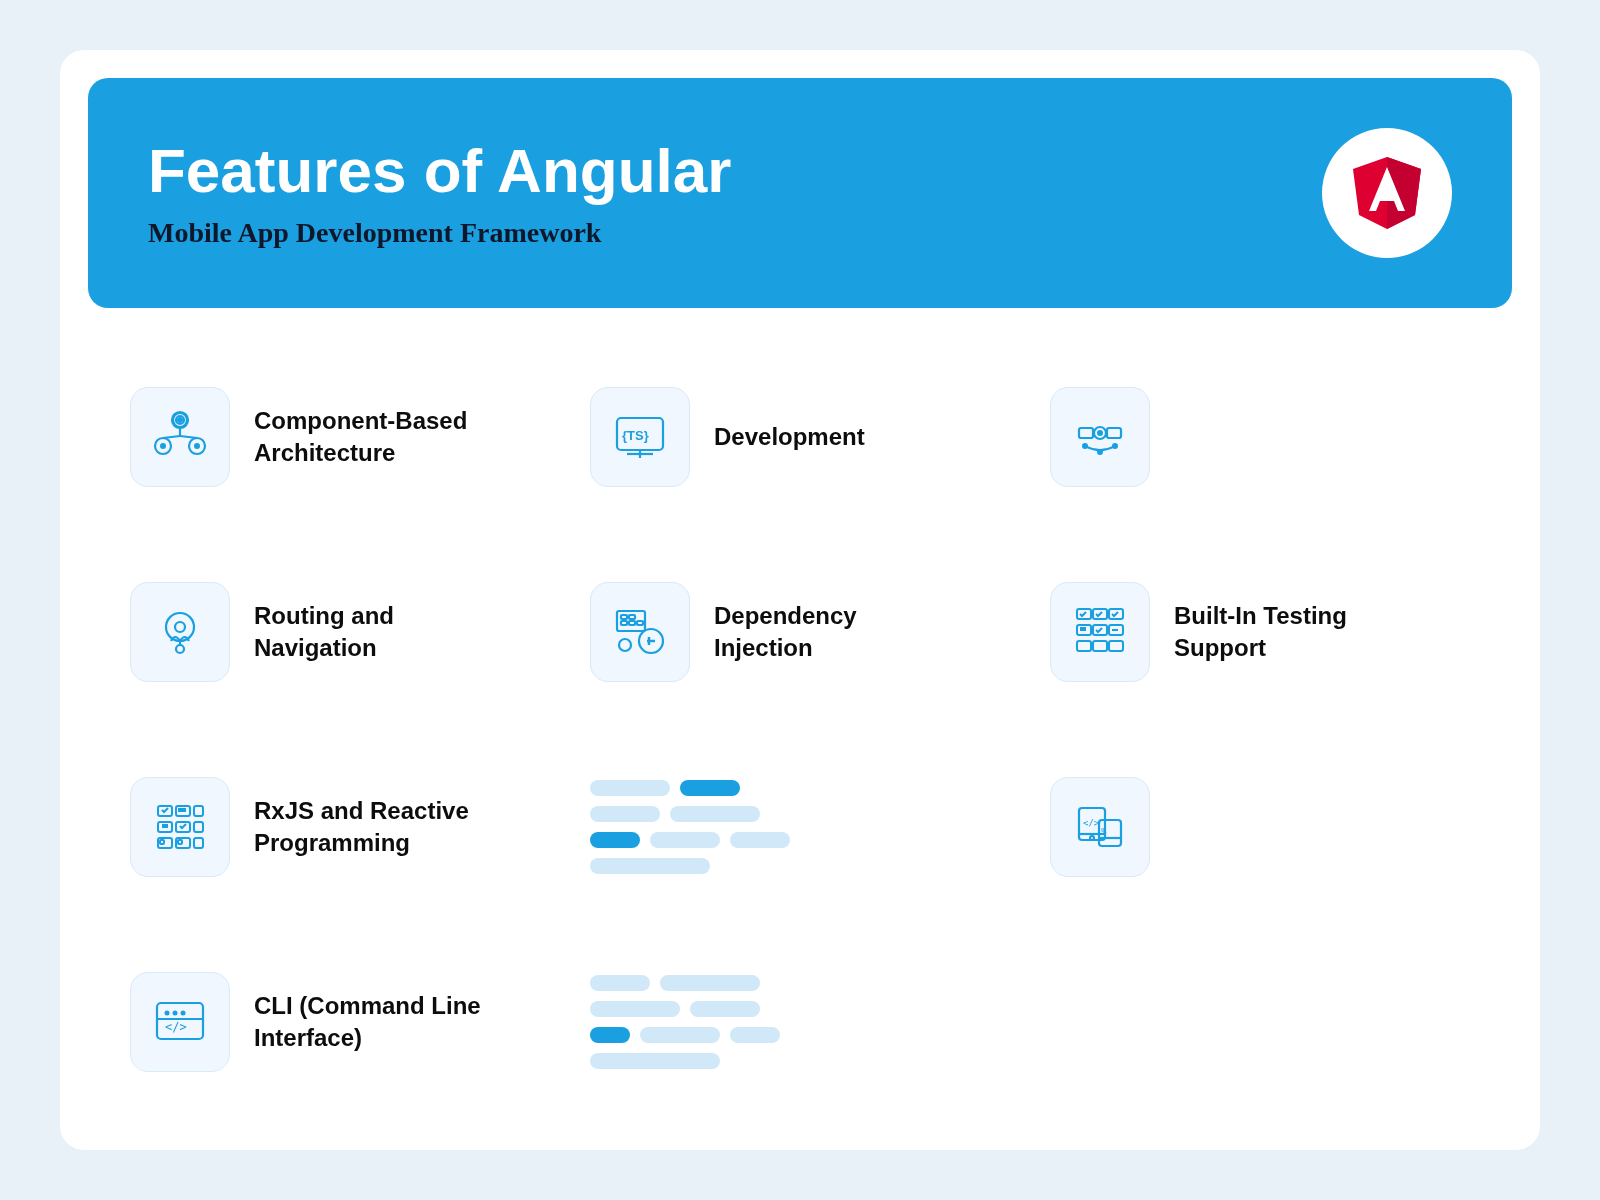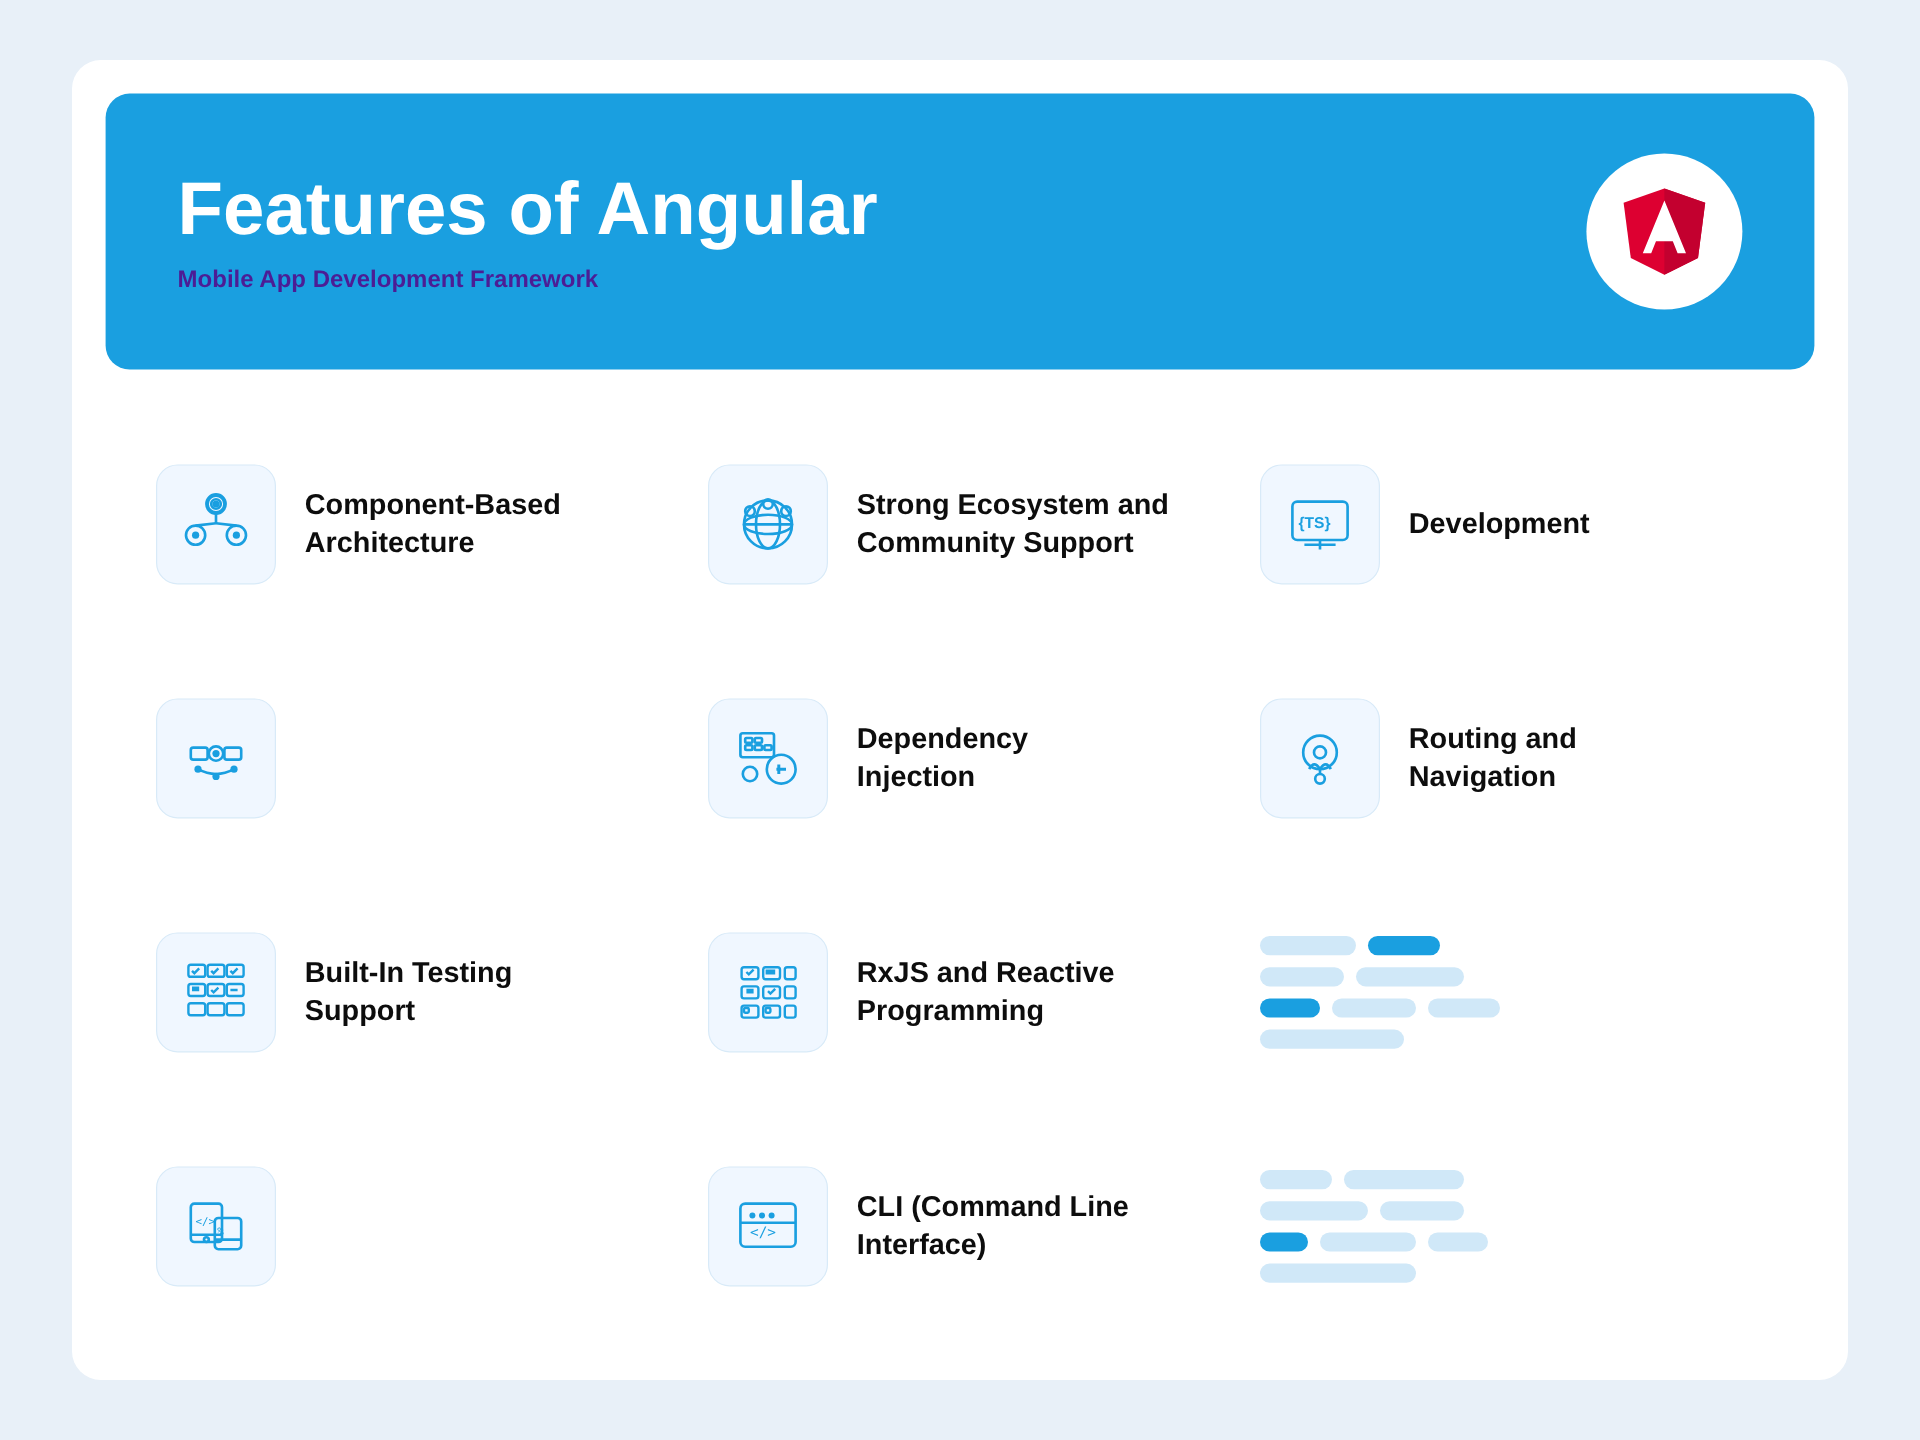--- a/index.html
+++ b/index.html
@@ -33,24 +33,25 @@
       position: relative;
       gap: 31px;
     }
     .header-text h1 {
       font-size: 62px;
       font-weight: 900;
       color: #ffffff;
       line-height: 1.1;
     }
     .header-text p {
-      font-size: 20px;
+      font-size: 28px;
       font-weight: 700;
-      color: #4c1d95;
+      color: #0f172a;
       margin-top: 12px;
+      font-family: Liberation Serif, serif;
     }
     .angular-logo {
       width: 130px;
       height: 130px;
       background: #ffffff;
       border-radius: 50%;
       display: flex;
       align-items: center;
       justify-content: center;
       flex-shrink: 0;
@@ -149,34 +150,20 @@
           <line x1="29" y1="20" x2="29" y2="28"></line>
           <line x1="29" y1="28" x2="12" y2="30"></line>
           <line x1="29" y1="28" x2="46" y2="30"></line>
           <circle cx="29" cy="12" r="7"></circle>
           <circle cx="29" cy="12" r="4"></circle>
         </svg>
       </div>
       <div class="feature-label">Component-Based<br>Architecture</div>
     </div>
 
-    <div class="feature-item">
-      <div class="feature-icon-box">
-        <svg viewBox="0 0 58 58" fill="none" stroke="#1a9fe0" stroke-width="2.2">
-          <circle cx="29" cy="29" r="20"></circle>
-          <ellipse cx="29" cy="29" rx="10" ry="20"></ellipse>
-          <line x1="9" y1="29" x2="49" y2="29"></line>
-          <ellipse cx="29" cy="29" rx="20" ry="8"></ellipse>
-          <circle cx="14" cy="18" r="4"></circle>
-          <circle cx="44" cy="18" r="4"></circle>
-          <circle cx="29" cy="12" r="4"></circle>
-        </svg>
-      </div>
-      <div class="feature-label">Strong Ecosystem and<br>Community Support</div>
-    </div>
 
     <div class="feature-item">
       <div class="feature-icon-box">
         <svg viewBox="0 0 58 58" fill="none" stroke="#1a9fe0" stroke-width="2.2">
           <rect x="6" y="10" width="46" height="32" rx="4"></rect>
           <text x="11" y="32" font-size="13" font-weight="bold" fill="#1a9fe0" stroke="none" font-family="Arial">{TS}</text>
           <line x1="16" y1="46" x2="42" y2="46"></line>
           <line x1="29" y1="42" x2="29" y2="50"></line>
         </svg>
       </div>
@@ -196,45 +183,45 @@
           <circle cx="14" cy="38" r="3" fill="#1a9fe0" stroke="none"></circle>
           <circle cx="44" cy="38" r="3" fill="#1a9fe0" stroke="none"></circle>
           <circle cx="29" cy="44" r="3" fill="#1a9fe0" stroke="none"></circle>
         </svg>
       </div>
     </div>
 
     <div class="feature-item">
       <div class="feature-icon-box">
         <svg viewBox="0 0 58 58" fill="none" stroke="#1a9fe0" stroke-width="2.2">
+          <circle cx="29" cy="24" r="14"></circle>
+          <circle cx="29" cy="24" r="5"></circle>
+          <path d="M20 38 Q24 30 29 38 Q34 30 38 38"></path>
+          <circle cx="29" cy="46" r="4"></circle>
+          <line x1="29" y1="38" x2="29" y2="42"></line>
+        </svg>
+      </div>
+      <div class="feature-label">Routing and<br>Navigation</div>
+    </div>
+
+    <div class="feature-item">
+      <div class="feature-icon-box">
+        <svg viewBox="0 0 58 58" fill="none" stroke="#1a9fe0" stroke-width="2.2">
           <rect x="6" y="8" width="28" height="20" rx="2"></rect>
           <rect x="10" y="12" width="6" height="4" rx="1"></rect>
           <rect x="18" y="12" width="6" height="4" rx="1"></rect>
           <rect x="10" y="18" width="6" height="4" rx="1"></rect>
           <rect x="18" y="18" width="6" height="4" rx="1"></rect>
           <rect x="26" y="18" width="6" height="4" rx="1"></rect>
           <circle cx="40" cy="38" r="12"></circle>
           <path d="M38 34 L38 42 M36 38 L44 38" stroke="#1a9fe0" stroke-width="2.5"></path>
           <circle cx="14" cy="42" r="6"></circle>
         </svg>
       </div>
       <div class="feature-label">Dependency<br>Injection</div>
-    </div>
-
-    <div class="feature-item">
-      <div class="feature-icon-box">
-        <svg viewBox="0 0 58 58" fill="none" stroke="#1a9fe0" stroke-width="2.2">
-          <circle cx="29" cy="24" r="14"></circle>
-          <circle cx="29" cy="24" r="5"></circle>
-          <path d="M20 38 Q24 30 29 38 Q34 30 38 38"></path>
-          <circle cx="29" cy="46" r="4"></circle>
-          <line x1="29" y1="38" x2="29" y2="42"></line>
-        </svg>
-      </div>
-      <div class="feature-label">Routing and<br>Navigation</div>
     </div>
 
     <div class="feature-item">
       <div class="feature-icon-box">
         <svg viewBox="0 0 58 58" fill="none" stroke="#1a9fe0" stroke-width="2">
           <rect x="6" y="6" width="14" height="10" rx="2"></rect>
           <path d="M9 11 L11 13 L15 9"></path>
           <rect x="22" y="6" width="14" height="10" rx="2"></rect>
           <path d="M25 11 L27 13 L31 9"></path>
           <rect x="38" y="6" width="14" height="10" rx="2"></rect>

